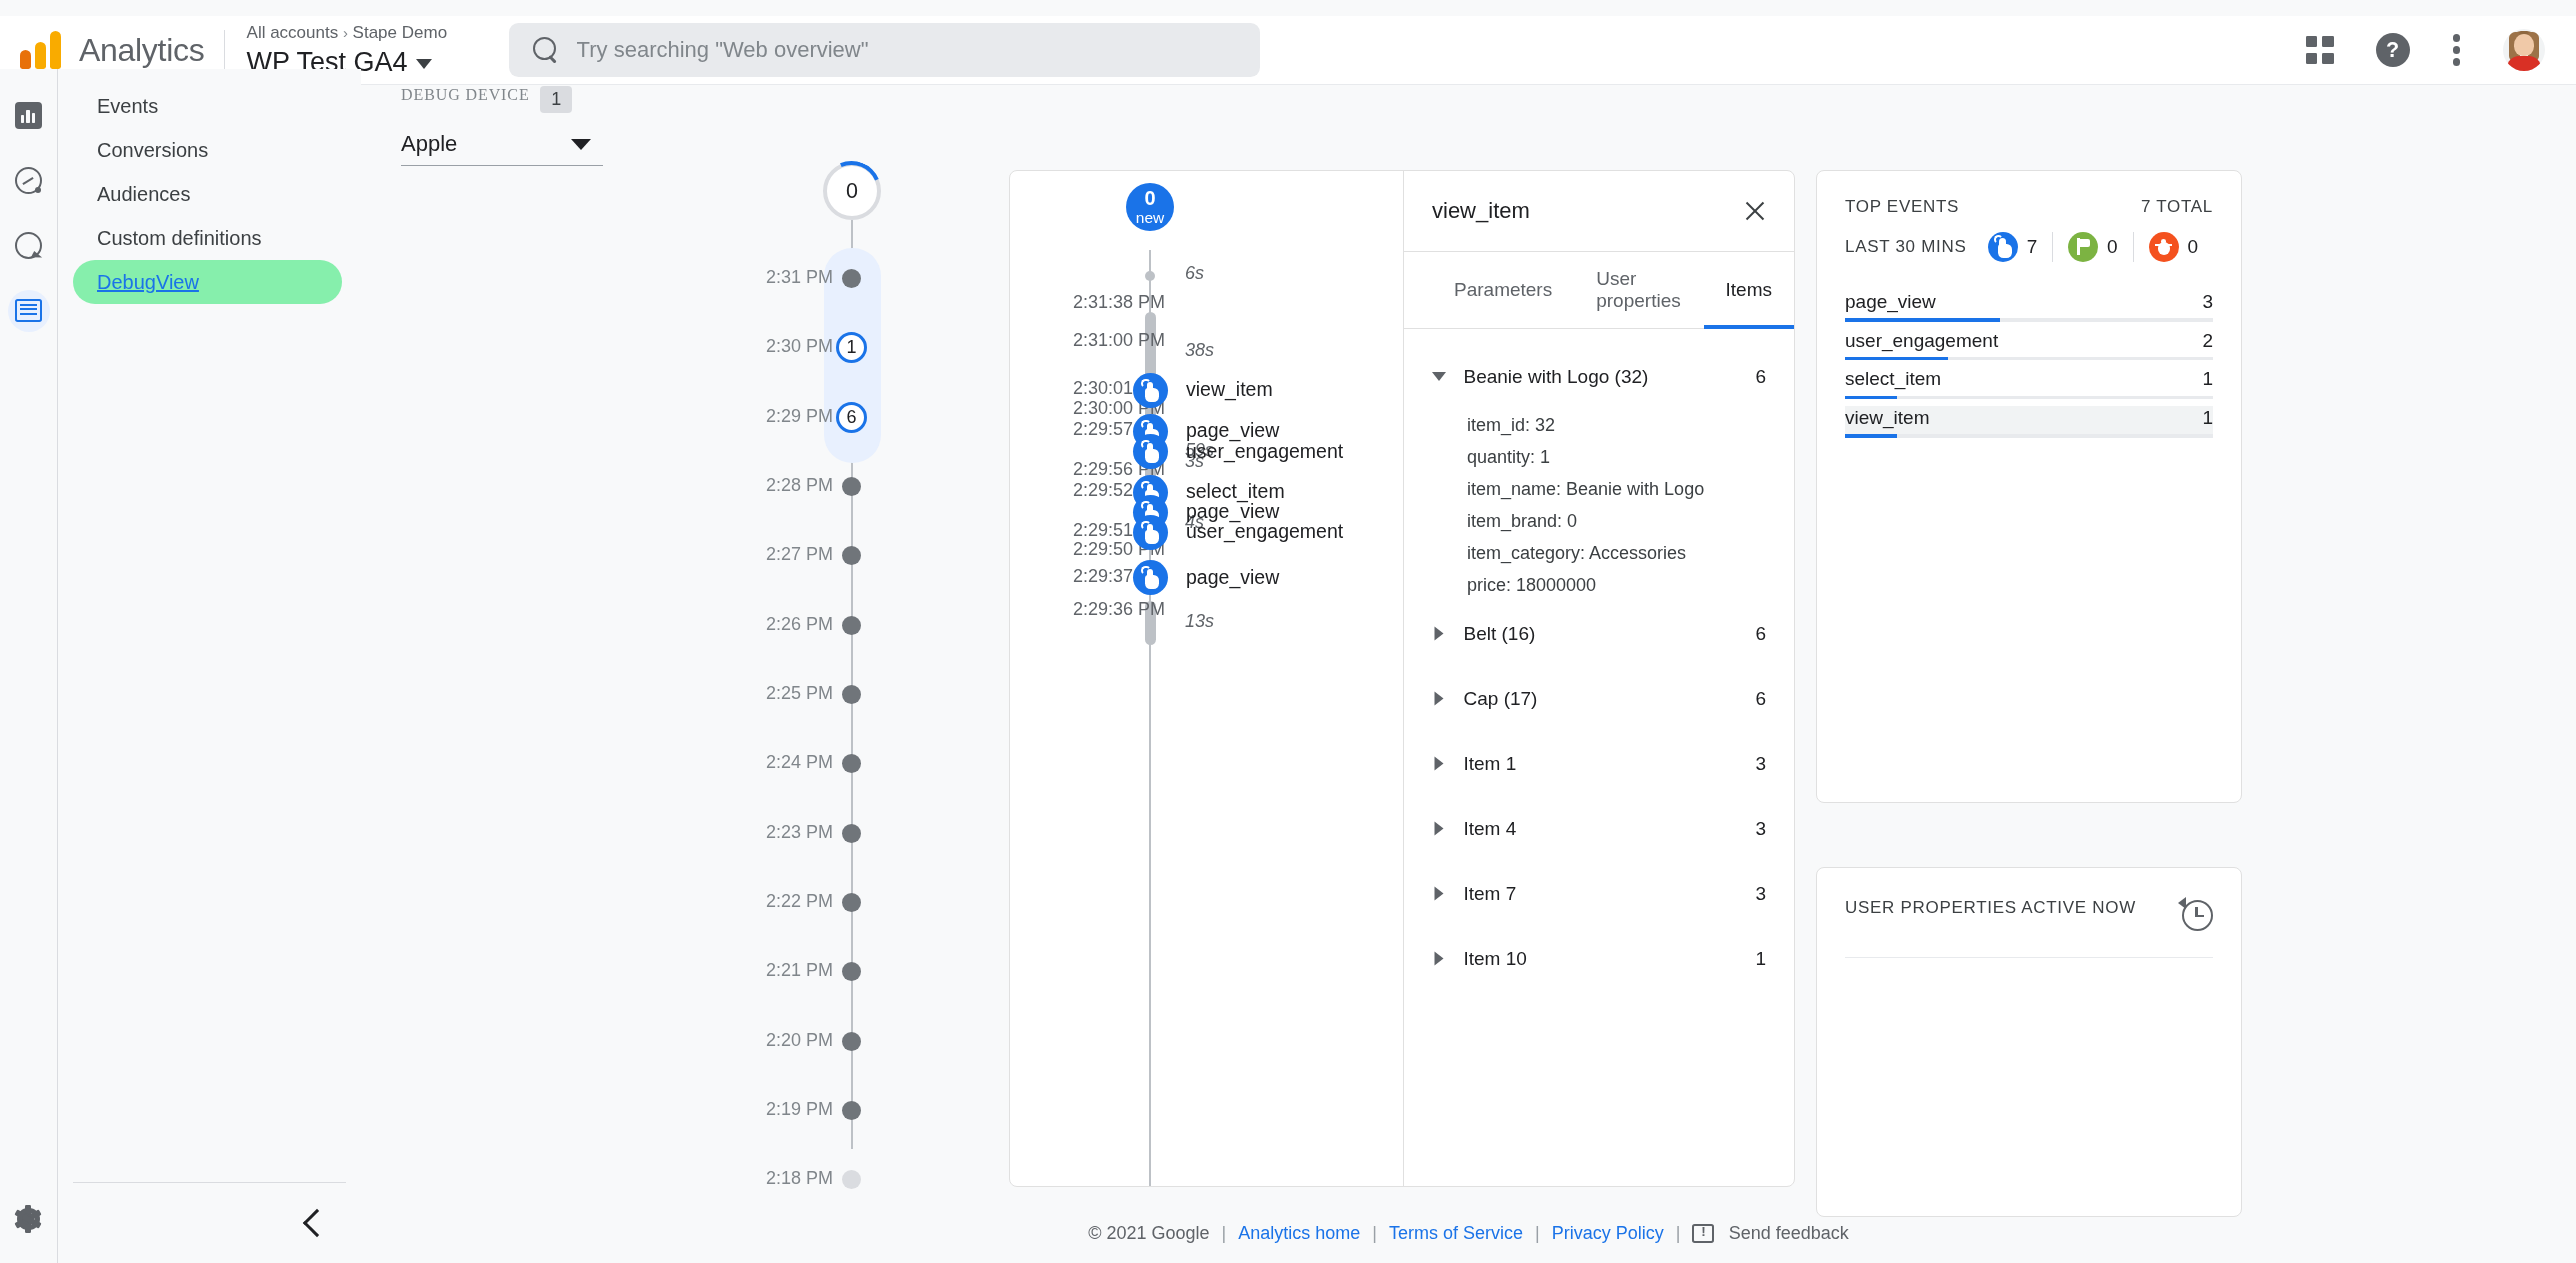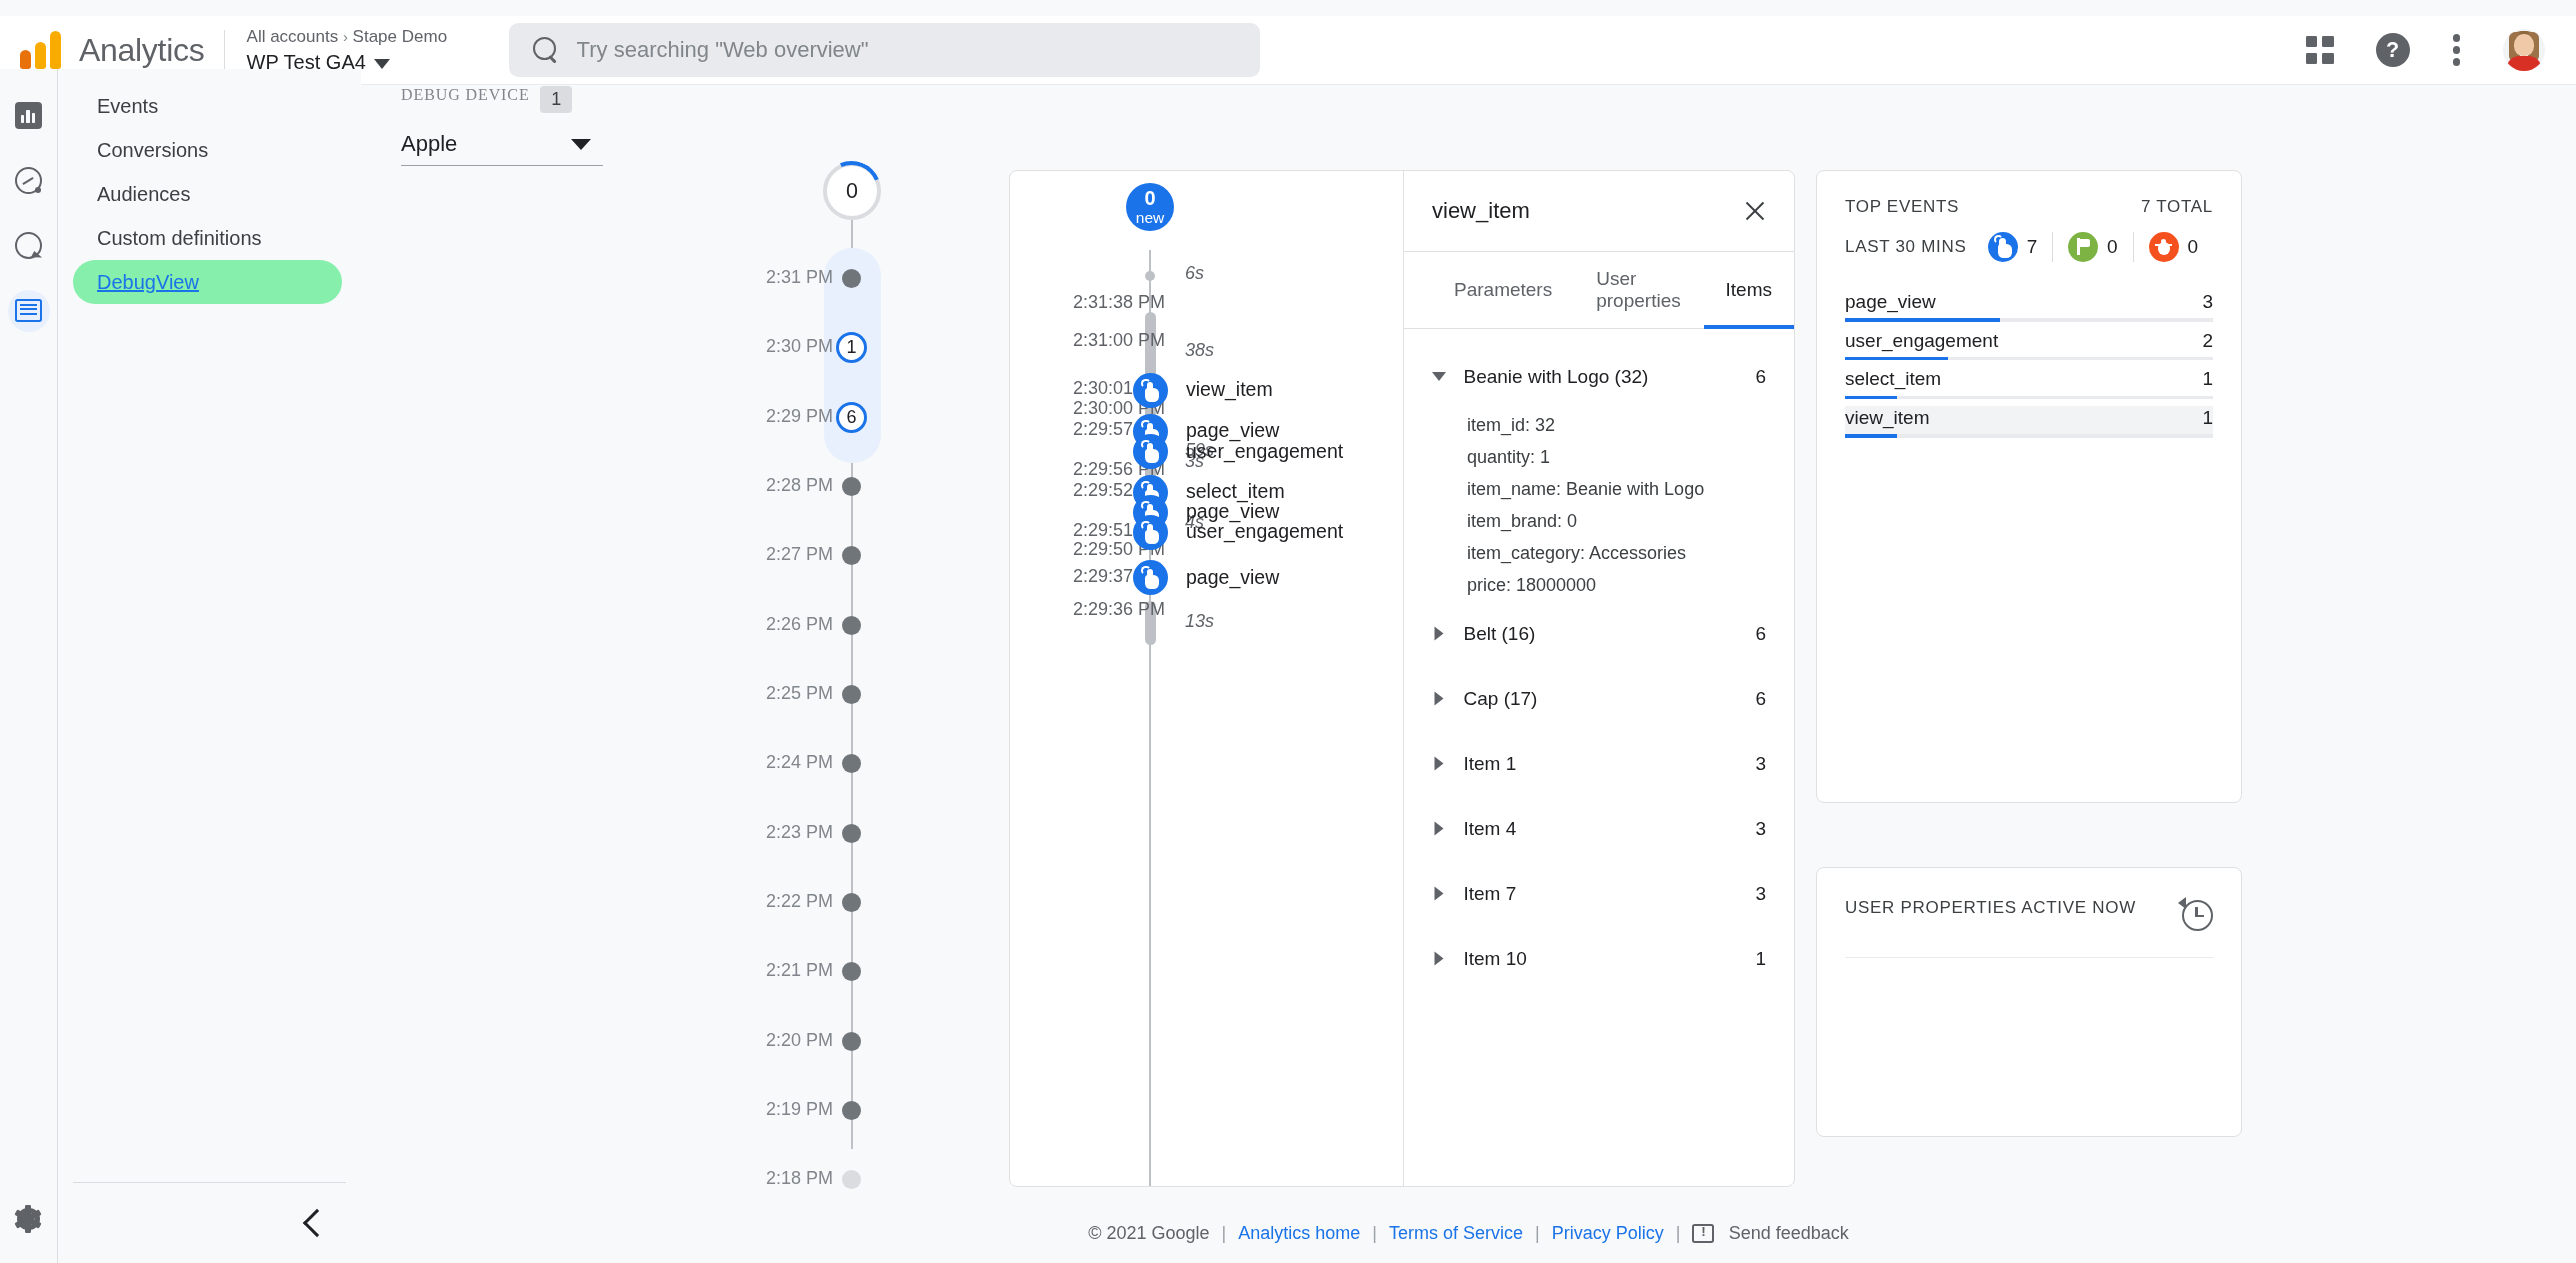--- a/index.html
+++ b/index.html
@@ -26,21 +26,21 @@
     font-size: 32px; color: #5f6368; font-weight: 400;
     margin-left: 15px; letter-spacing: -0.3px;
   }
   .topbar-divider {
     width: 0.7px; height: 40px; background: #dadce0; margin-left: 20px;
   }
   .account-block { margin-left: 21.5px; display:flex; flex-direction:column; justify-content:center; }
   .breadcrumb { font-size: 17px; color: #5f6368; display:flex; align-items:center; gap:4.7px; white-space:nowrap;}
   .breadcrumb .sep { font-size: 15px; color:#80868b; }
   .prop-row { display:flex; align-items:center; gap:8px; margin-top: 4px; }
-  .prop-name { font-size: 20px; color: #202124; font-weight: 400; white-space:nowrap; }
+  .prop-name { font-size: 27px; color: #202124; font-weight: 400; white-space:nowrap; }
   .caret-down {
     width:0;height:0;border-left:8.8px solid transparent;border-right:8.8px solid transparent;
     border-top:10px solid #3c4043; margin-top:4px;
   }
   .searchbar {
     margin-left: 62px; width: 751px; height: 54px; background:#e8eaed;
     border-radius: 9.4px; display:flex; align-items:center; padding-left: 23px; gap: 17.5px;
   }
   .search-glyph { width:27px;height:27px; position:relative; flex:none;}
   .search-glyph::before{content:"";position:absolute;width:19px;height:19px;border:2.7px solid #5f6368;border-radius:50%;top:0.7px;left:0.7px;}
@@ -256,21 +256,21 @@
   .bug-glyph .head{position:absolute;left:6px;top:1.3px;width:5.4px;height:4.7px;background:#fff;border-radius:50%;}
   .bug-glyph .a1{position:absolute;left:0;top:6px;width:17.5px;height:2px;background:#fff;}
   .ev-list { margin-top: 28px; }
   .ev-item { position:relative; height: 32px; margin-bottom: 6.7px; cursor:pointer; }
   .ev-item.sel { background:#f1f3f4; }
   .ev-item .nm { position:absolute; left:0; top:1.3px; font-size:19px; color:#202124; }
   .ev-item .ct { position:absolute; right:0; top:1.3px; font-size:19px; color:#202124; }
   .ev-track { position:absolute; left:0; right:0; bottom:0; height:3.4px; background:#e8eaed; }
   .ev-fill { position:absolute; left:0; bottom:0; height:3.4px; background:#1a73e8; }
 
-  .user-props { margin-top: 64px; height: 270px; padding: 30px 16px 0 28px; position:relative; }
+  .user-props { margin-top: 64px; height: 350px; padding: 30px 16px 0 28px; position:relative; }
   .up-title { font-size:17px; color:#3c4043; letter-spacing:0.7px; }
   .up-line { position:absolute; left:28px; right:28px; top: 89px; height:0.7px; background:#e8eaed; }
   .history-icon {
     position:absolute; right: 28px; top: 32px; width:31px;height:31px;
     border:2.7px solid #5f6368; border-radius:50%; cursor:pointer;
   }
   .history-icon::before{content:"";position:absolute;left:11.4px;top:5.4px;width:2.7px;height:10px;background:#5f6368;}
   .history-icon::after{content:"";position:absolute;left:12.8px;top:12.8px;width:7.4px;height:2.7px;background:#5f6368;}
   .history-icon .rw{position:absolute;left:-6px;top:-4.7px;width:0;height:0;border-top:6px solid transparent;border-bottom:6px solid transparent;border-right:8px solid #5f6368;}
 

